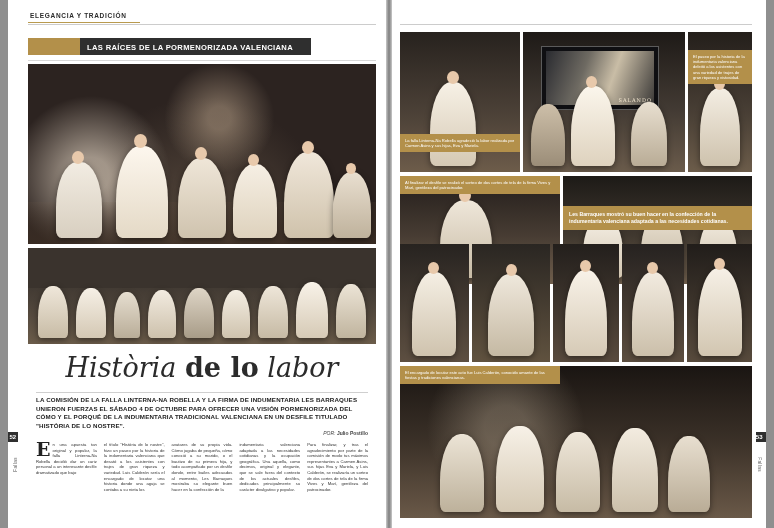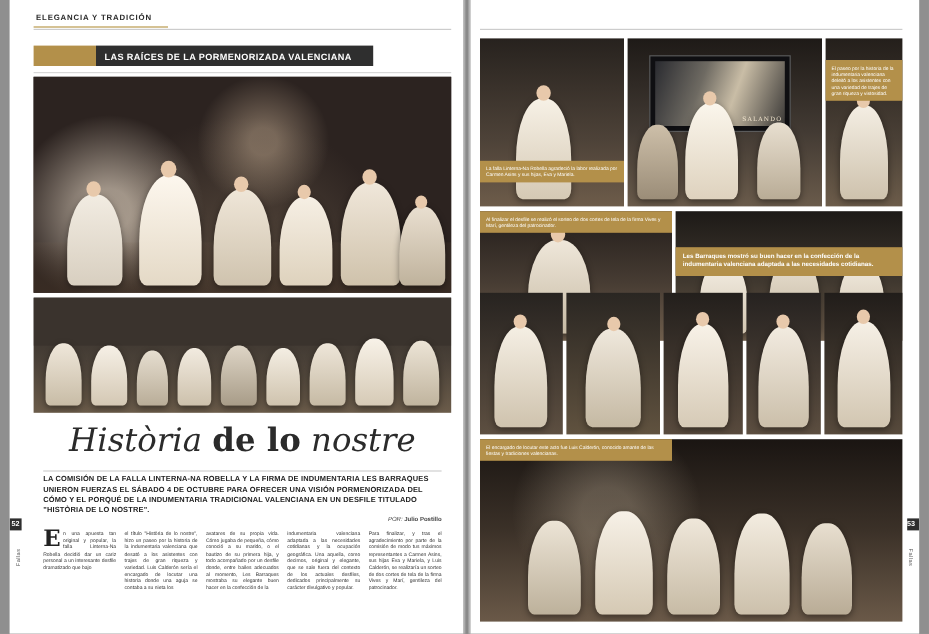--- a/index.html
+++ b/index.html
@@ -155,21 +155,21 @@
       <div class="dancer" style="left:194px;width:28px;height:48px;background:linear-gradient(180deg,#f4eee3,#cfc3ae);"></div>
       <div class="dancer" style="left:230px;width:30px;height:52px;background:linear-gradient(180deg,#eee6d9,#c6baa4);"></div>
       <div class="dancer" style="left:268px;width:32px;height:56px;background:linear-gradient(180deg,#f8f2e8,#d6cab6);"></div>
       <div class="dancer" style="left:308px;width:30px;height:54px;background:linear-gradient(180deg,#ece4d6,#c0b49e);"></div>
     </div>
 
     <div class="headline">
       <div class="hl">
         <span>Història</span>
         <b>de lo</b>
-        <span>nostre</span>
+        <span>labor</span>
       </div>
     </div>
     <div class="hl-rule"></div>
 
     <div class="standfirst">LA COMISIÓN DE LA FALLA LINTERNA-NA ROBELLA Y LA FIRMA DE INDUMENTARIA LES BARRAQUES UNIERON FUERZAS EL SÁBADO 4 DE OCTUBRE PARA OFRECER UNA VISIÓN PORMENORIZADA DEL CÓMO Y EL PORQUÉ DE LA INDUMENTARIA TRADICIONAL VALENCIANA EN UN DESFILE TITULADO "HISTÒRIA DE LO NOSTRE".</div>
 
     <div class="byline">
       <span>POR:</span>
       <b>Julio Postillo</b>
     </div>

